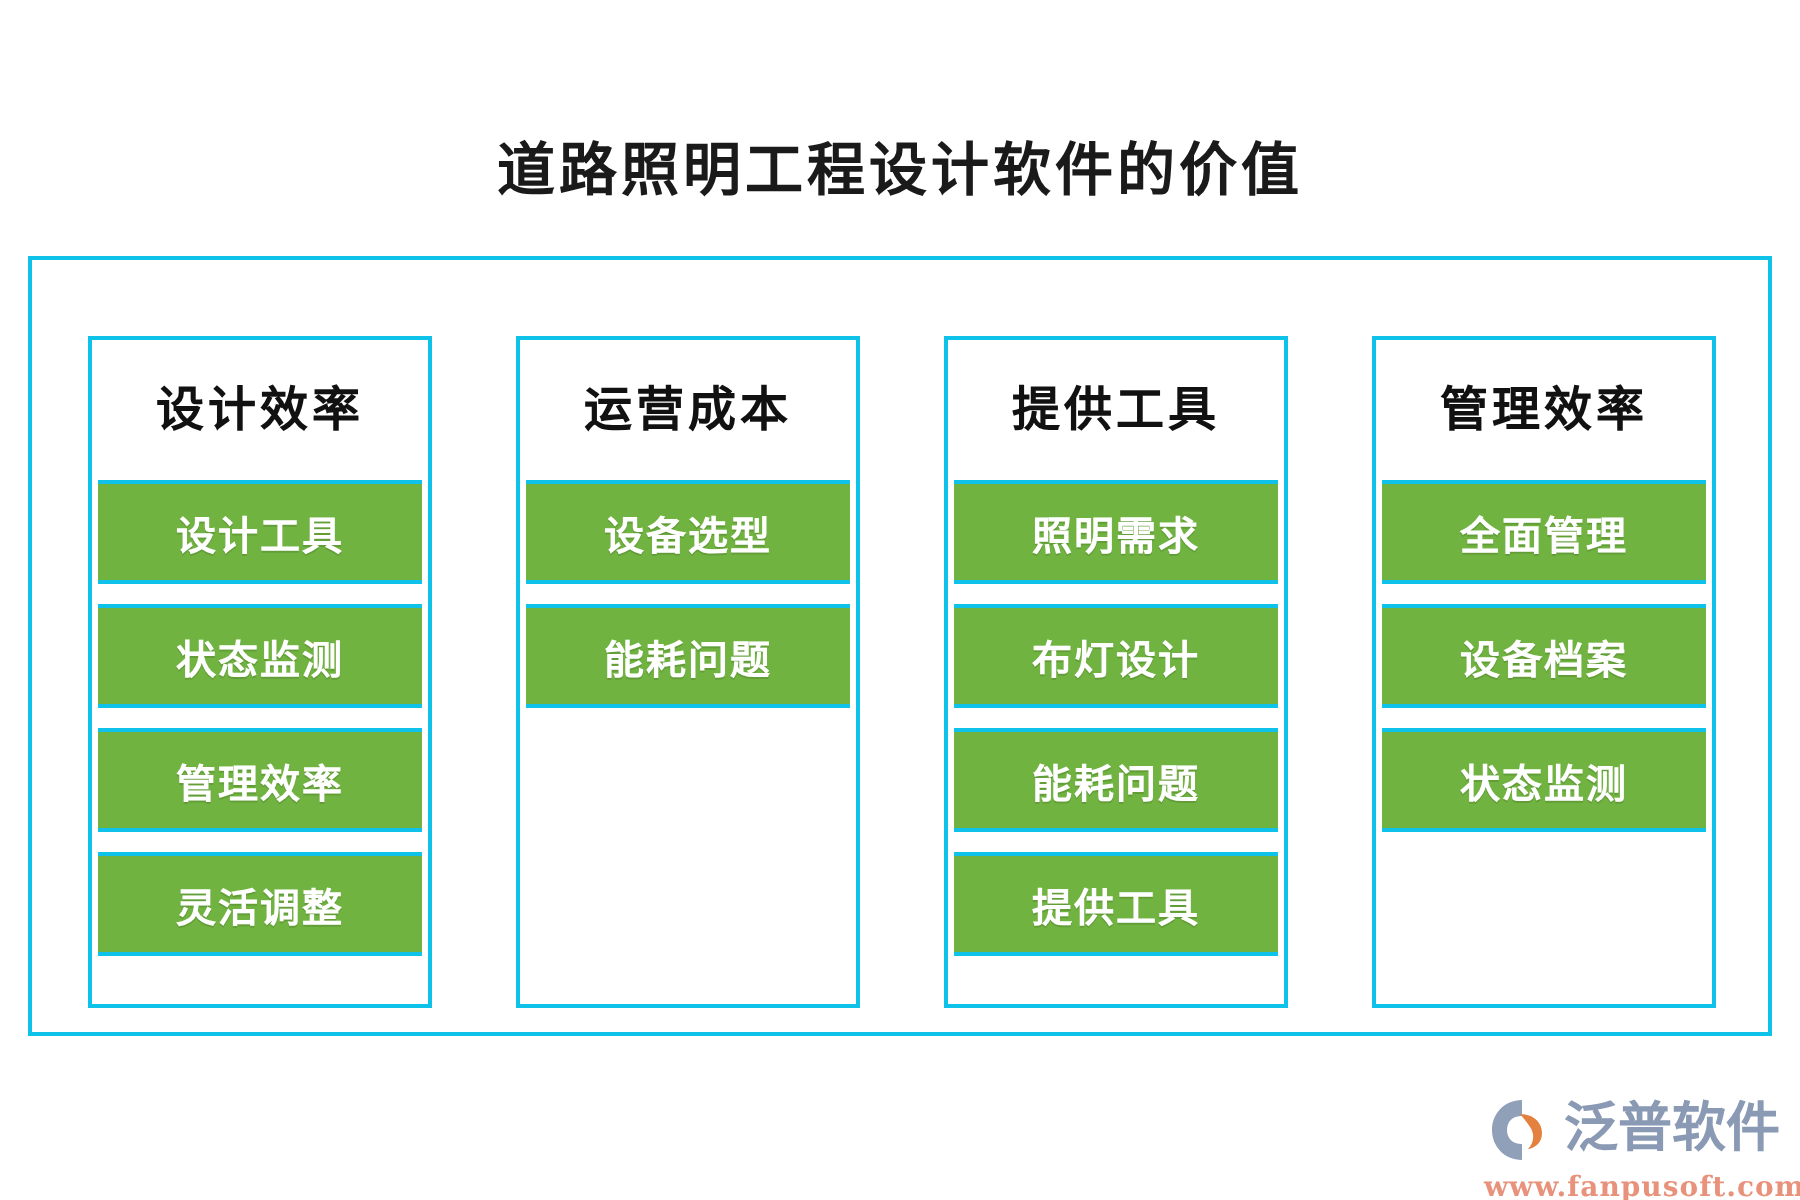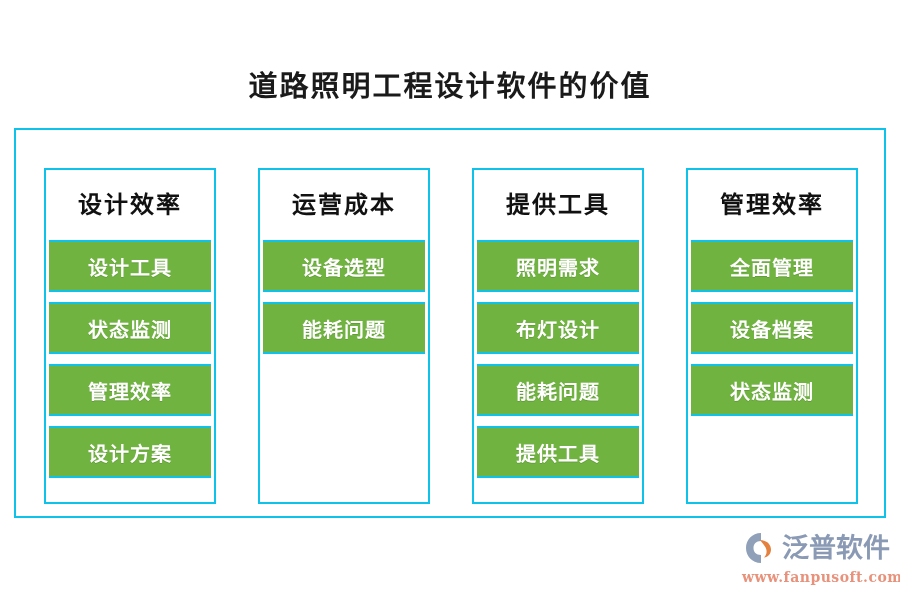--- a/index.html
+++ b/index.html
@@ -120,20 +120,21 @@
     right: 10px;
     bottom: 10px;
     width: 160px;
     height: 62px;
   }
   .logo-row {
     display: flex;
     align-items: center;
     justify-content: flex-end;
     height: 40px;
+    margin-top: 17px;
   }
   .logo-mark {
     width: 34px;
     height: 34px;
     margin-right: 4px;
     flex: 0 0 auto;
   }
   .logo-name {
     font-family: "DejaVu Sans", "Liberation Sans", sans-serif;
     font-weight: bold;
@@ -166,21 +167,21 @@
   <div class="outer-frame"></div>
 
   <div class="columns">
 
     <div class="column-card">
       <div class="column-title">设计效率</div>
       <div class="items">
         <div class="item-box">设计工具</div>
         <div class="item-box">状态监测</div>
         <div class="item-box">管理效率</div>
-        <div class="item-box">设计方案</div>
+        <div class="item-box">灵活调整</div>
       </div>
     </div>
 
     <div class="column-card">
       <div class="column-title">运营成本</div>
       <div class="items">
         <div class="item-box">设备选型</div>
         <div class="item-box">能耗问题</div>
       </div>
     </div>

